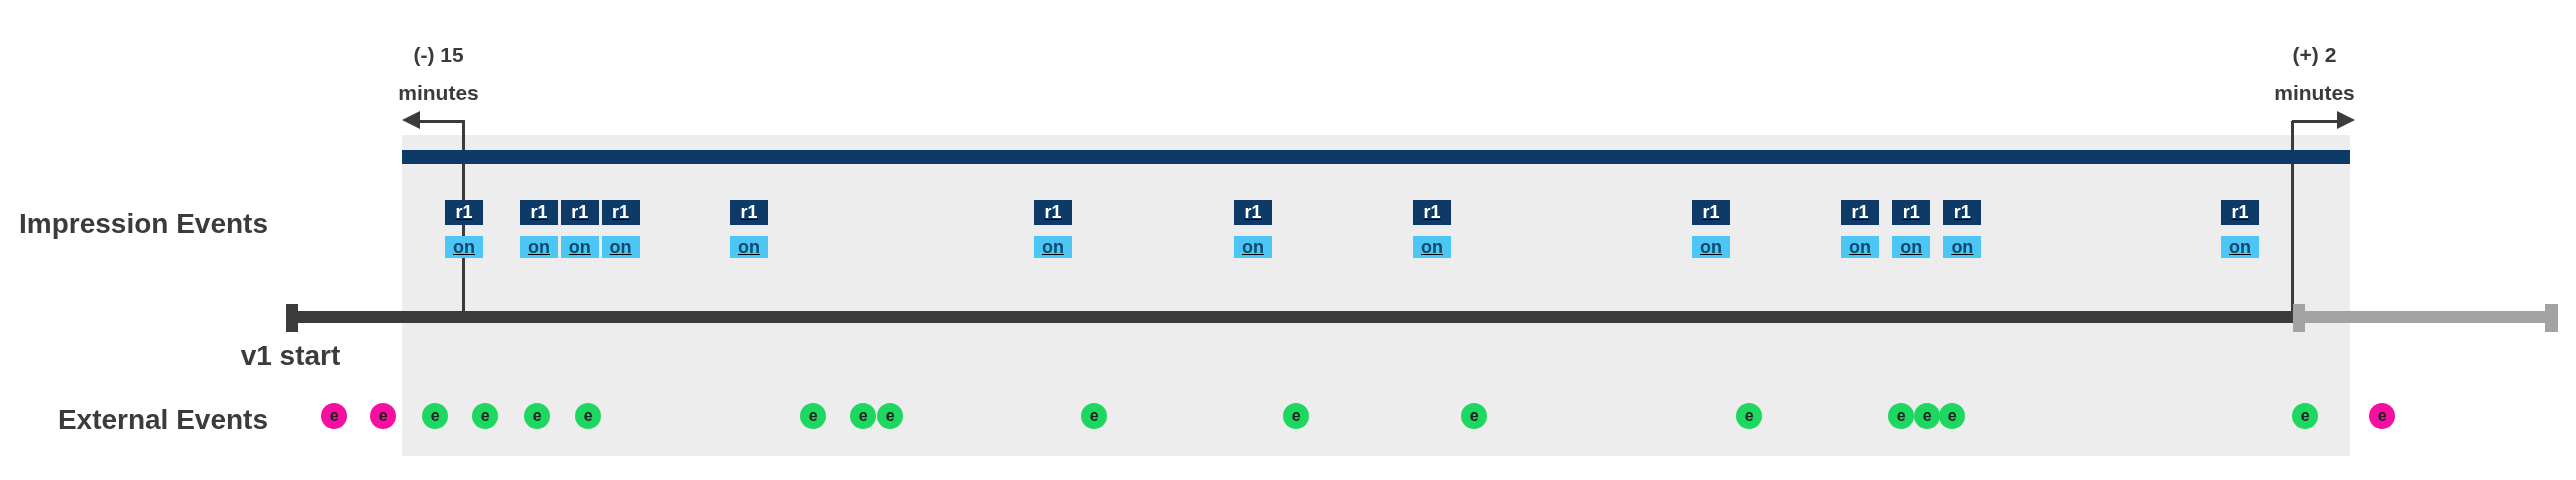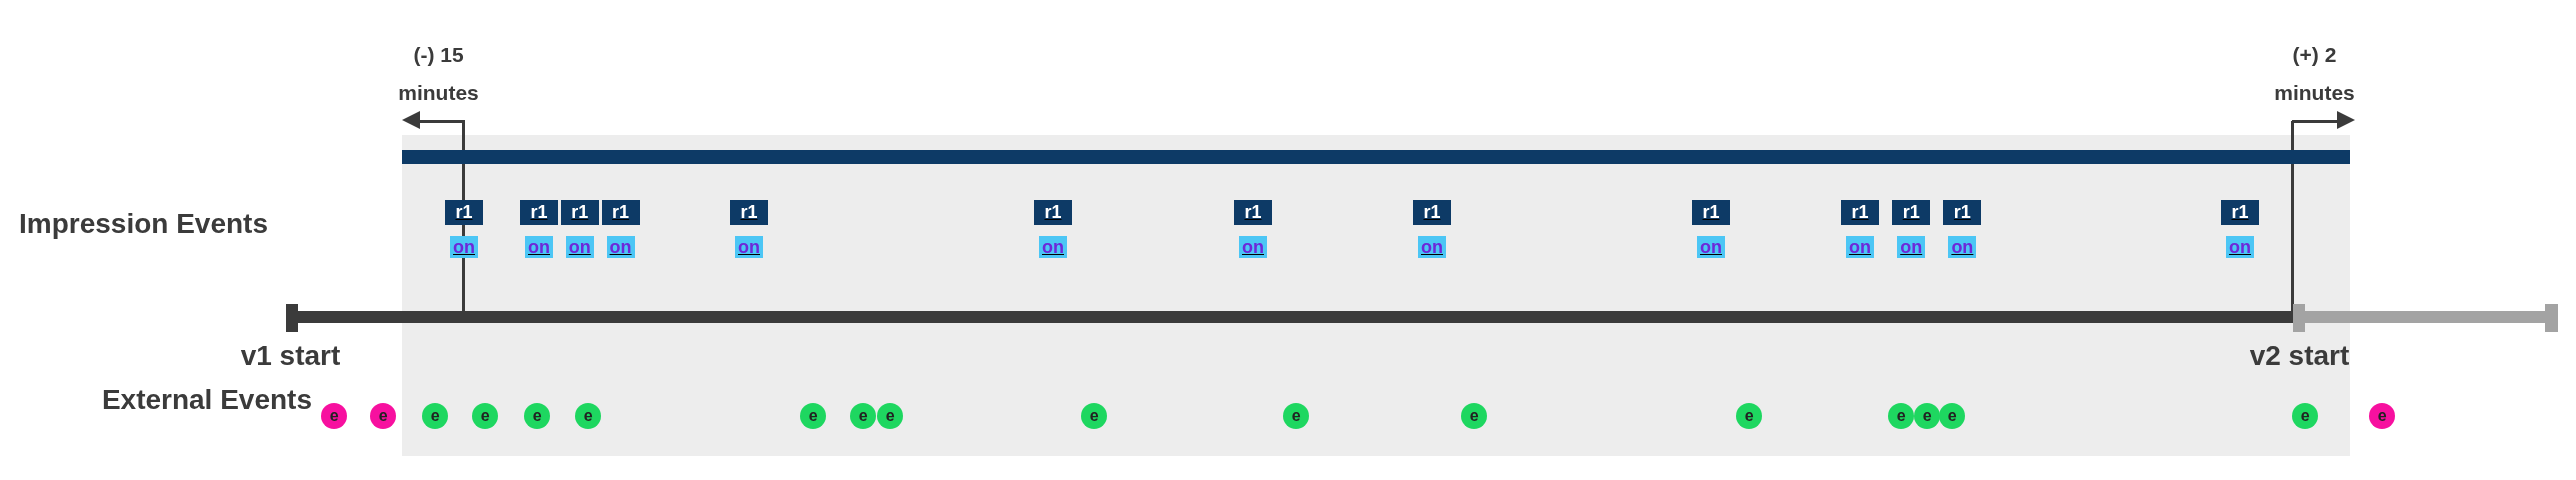--- a/index.html
+++ b/index.html
@@ -21,39 +21,39 @@
   .arrow-head-right{left:2337px;border-left:18px solid var(--dark);}
 
   .annot{position:absolute;width:283px;top:36px;text-align:center;color:var(--dark);
          font-size:21px;font-weight:700;line-height:38px;z-index:5;}
   .annot-left{left:297px;}
   .annot-right{left:2173px;}
 
   .row-label{position:absolute;left:0;width:268px;text-align:right;color:var(--dark);
              font-size:28px;font-weight:700;line-height:32px;z-index:5;}
   .row-label-impression{top:208px;text-align:right;}
-  .row-label-external{top:384px;padding-left:44px;}
+  .row-label-external{top:404px;}
 
   .tl{position:absolute;z-index:4;}
   .tl-dark{left:286px;top:311px;width:2007px;height:12.3px;background:var(--dark);}
   .tl-cap-v1{left:286px;top:304px;width:12.3px;height:28px;background:var(--dark);}
   .tl-gray{left:2293px;top:311px;width:265px;height:12.3px;background:var(--tlgray);}
   .tl-cap-v2{left:2293px;top:304px;width:12.3px;height:28px;background:var(--tlgray);}
   .tl-cap-end{left:2545px;top:304px;width:13.2px;height:28px;background:var(--tlgray);}
 
   .tl-label{position:absolute;width:283px;top:340px;text-align:center;color:var(--dark);
             font-size:28px;font-weight:700;line-height:32px;z-index:5;}
   .tl-label-v1{left:149px;text-align:center;}
   .tl-label-v2{left:2158px;}
 
   .imp-group{position:absolute;top:200px;display:flex;z-index:4;text-decoration:underline;}
   .imp-col{display:flex;flex-direction:column;gap:11.3px;align-items:center;}
   .badge-r1{width:38px;height:24.5px;background:var(--navy);color:#ffffff;font-size:18px;font-weight:700;
             display:flex;align-items:center;justify-content:center;}
-  .badge-on{width:28px;height:22.6px;background:var(--lblue);color:#6d28d9;font-size:18px;font-weight:700;
+  .badge-on{width:38px;height:22.6px;background:var(--lblue);color:#0c4a6e;font-size:18px;font-weight:700;
             display:flex;align-items:center;justify-content:center;}
 
   .ext-dot{position:absolute;top:403px;width:26.4px;height:26.4px;border-radius:50%;z-index:4;
            display:flex;align-items:center;justify-content:center;
            color:#222222;font-size:16px;font-weight:700;}
 </style>
 </head>
 <body>
 
 <div id="stage">
@@ -81,21 +81,20 @@
   <div class="row-label row-label-impression">Impression Events</div>
   <div class="row-label row-label-external">External Events</div>
 
   <div class="tl tl-dark"></div>
   <div class="tl tl-cap-v1"></div>
   <div class="tl tl-gray"></div>
   <div class="tl tl-cap-v2"></div>
   <div class="tl tl-cap-end"></div>
 
   <div class="tl-label tl-label-v1">v1 start</div>
-  <div class="tl-label tl-label-v2">v2 start</div>
 
 <div class="imp-group" style="left: 445px; gap: 2.8px;">
       <div class="imp-col">
         <div class="badge-r1">r1</div>
         <div class="badge-on">on</div>
       </div>
     </div>
     <div class="imp-group" style="left: 520px; gap: 2.8px;">
       <div class="imp-col">
         <div class="badge-r1">r1</div>

